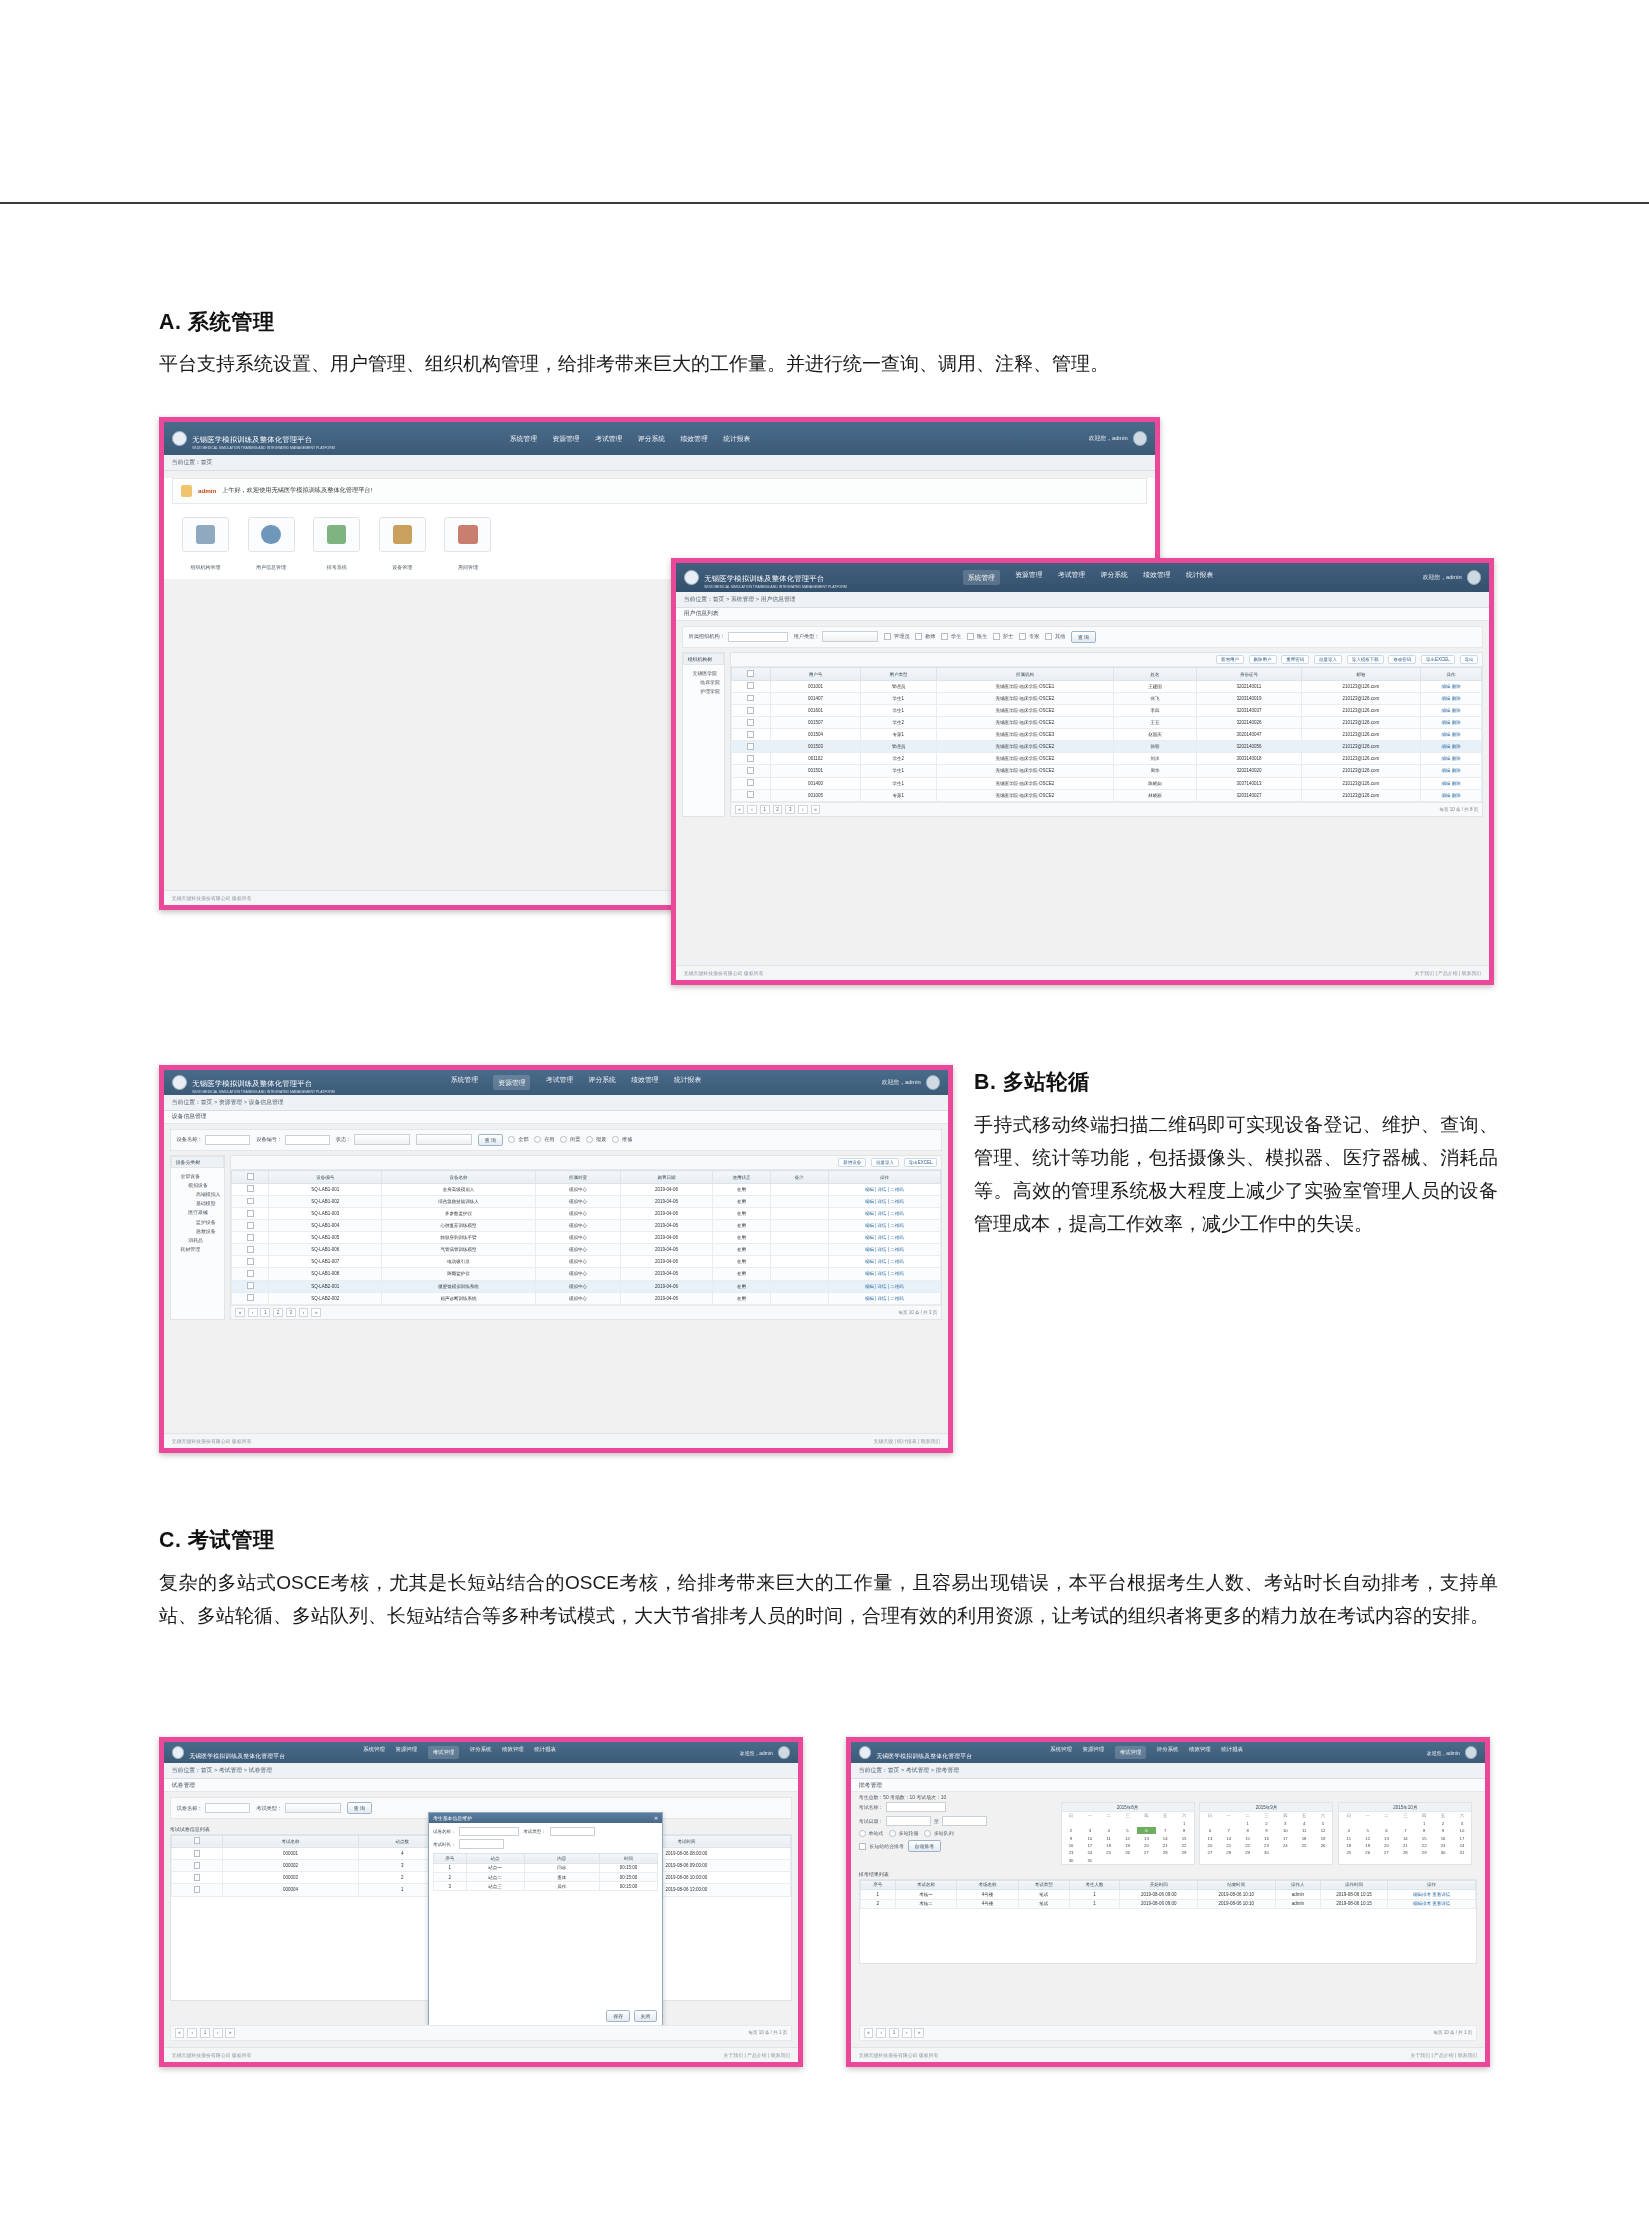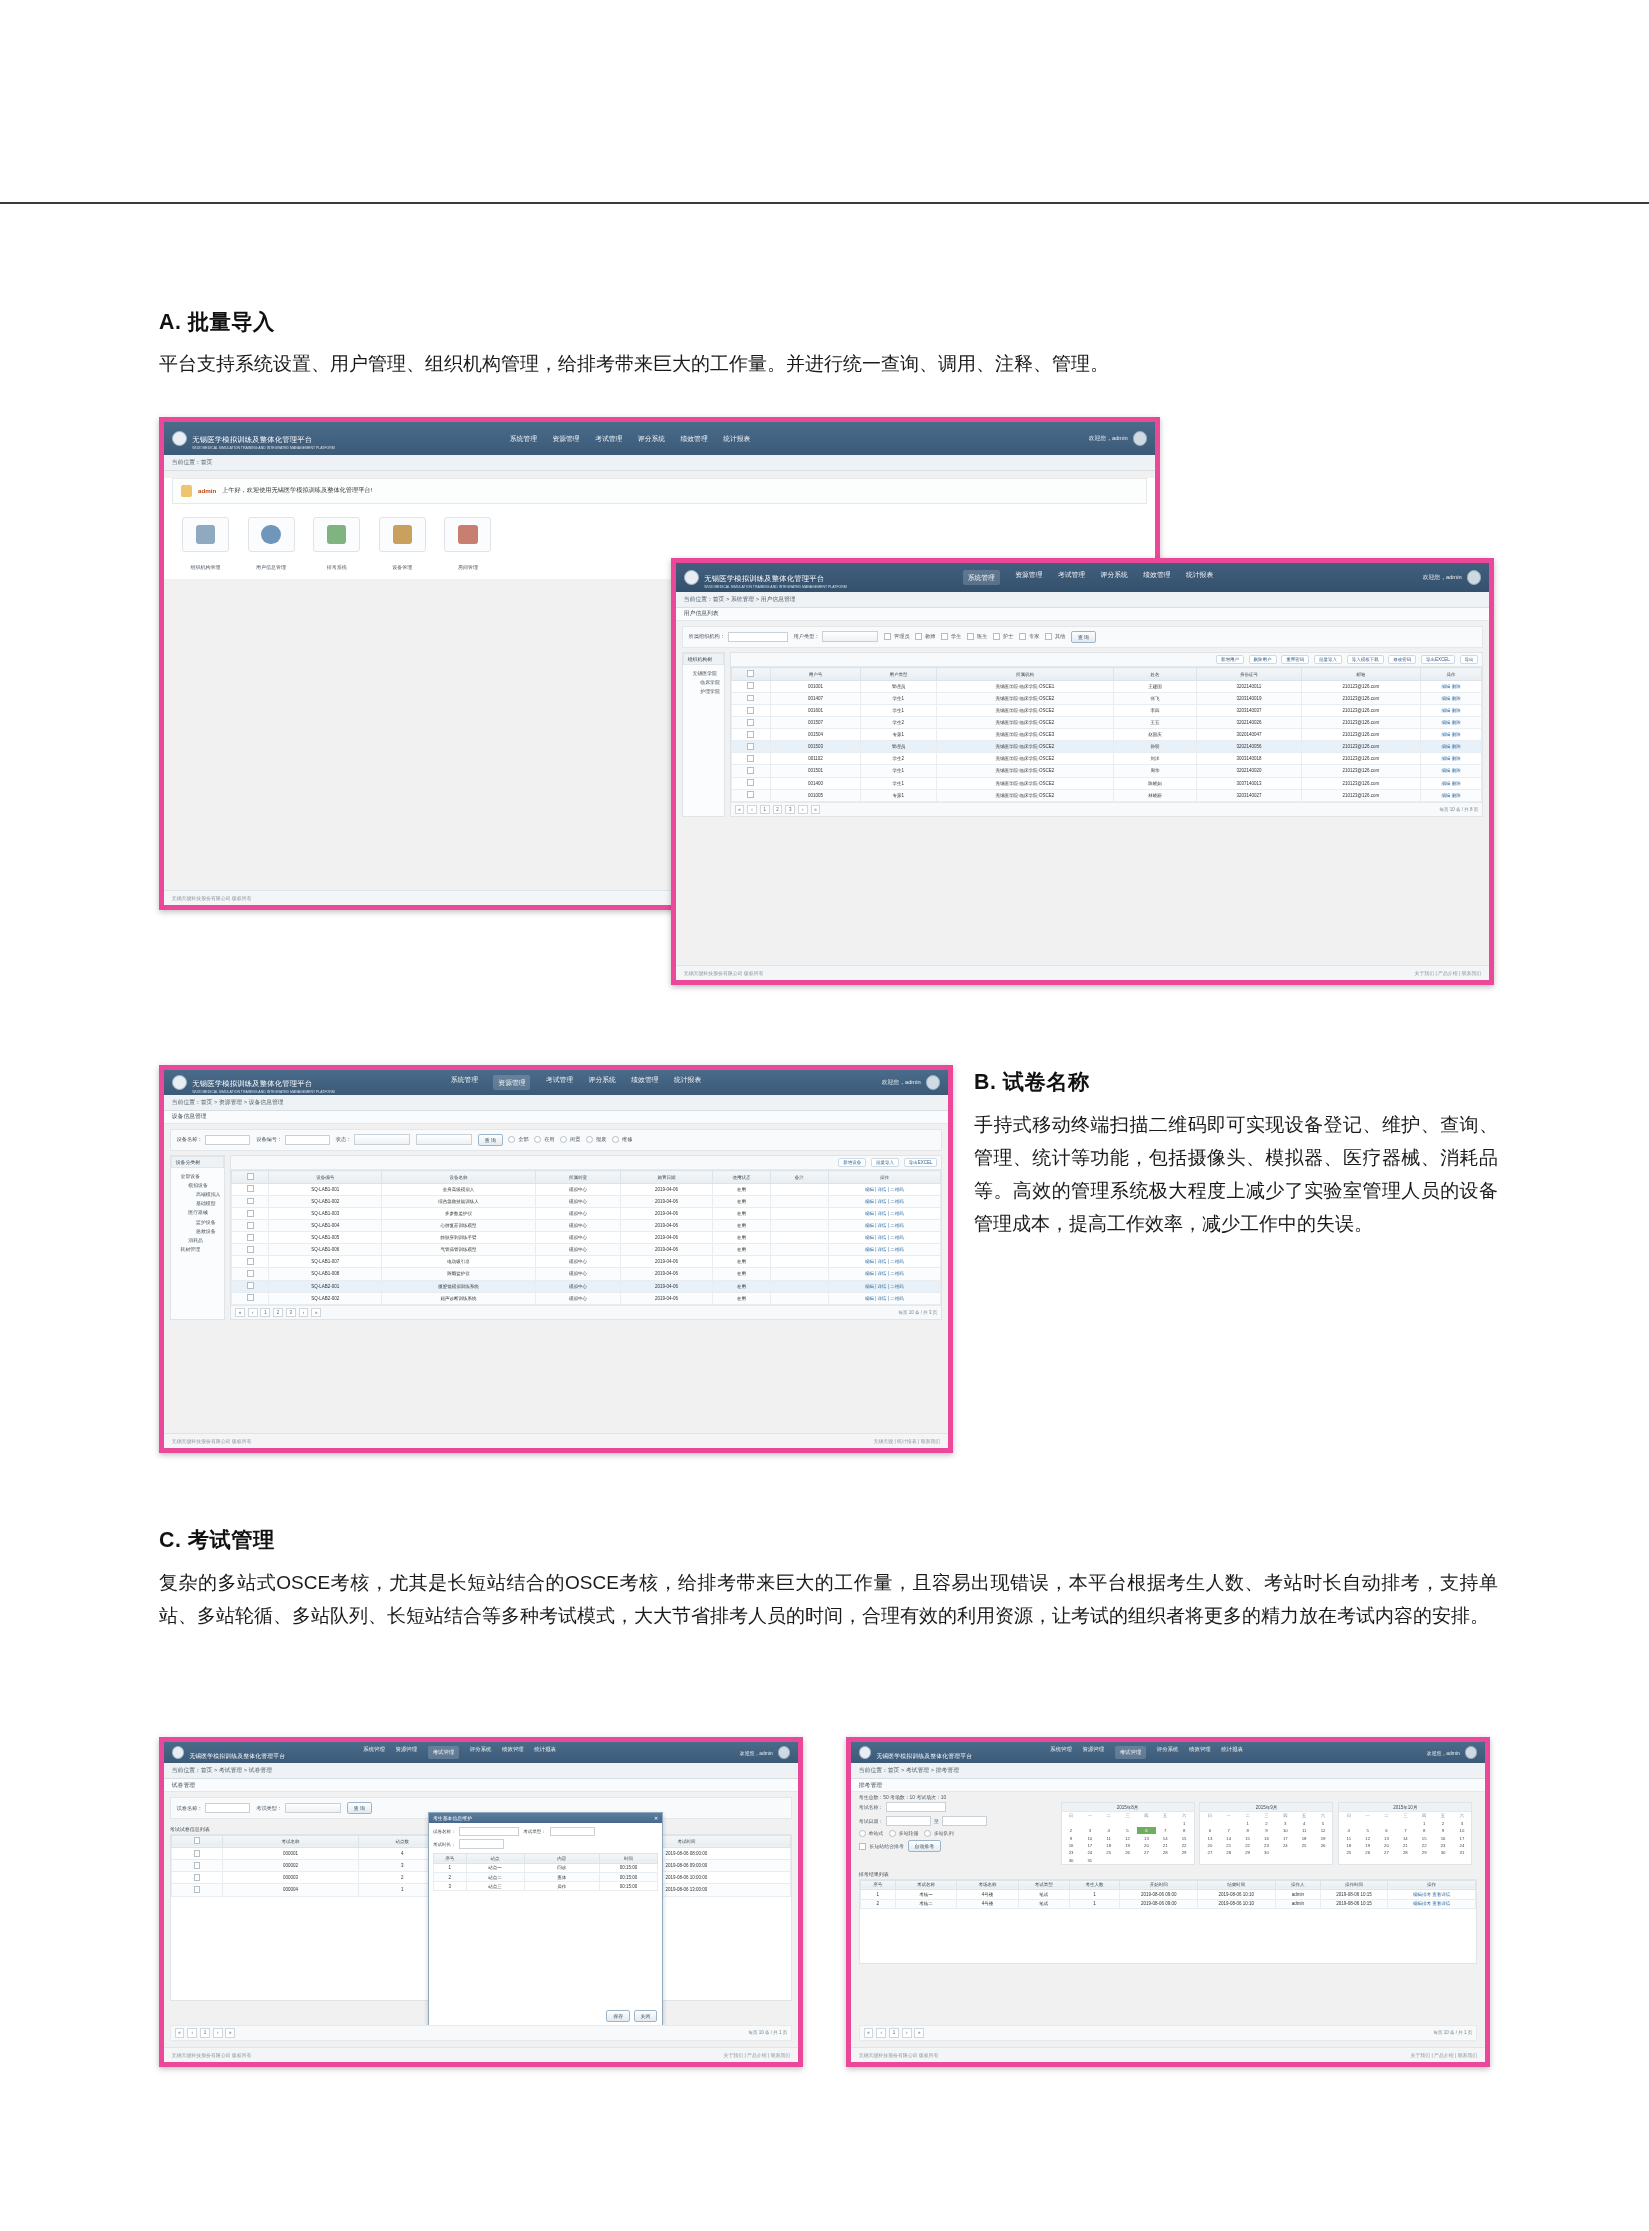--- a/index.html
+++ b/index.html
@@ -162,21 +162,21 @@
   .cal td.hd{color:#7b858d;}
   .cal td.on{background:#6fae5e;color:#fff;}
 </style>
 </head>
 <body>
 
 <div class="page">
 
   <div class="top-rule"></div>
 
-  <div class="sec-title" style="left:159px;top:307px;">A. 批量导入</div>
+  <div class="sec-title" style="left:159px;top:307px;">A. 系统管理</div>
   <div class="sec-body" style="left:159px;top:347px;width:1339px;">平台支持系统设置、用户管理、组织机构管理，给排考带来巨大的工作量。并进行统一查询、调用、注释、管理。</div>
 
   <div class="shot" style="left:159px;top:417px;width:1001px;height:493px;">
     <div class="appbar" style="--bar:33px">
       <div class="logo-dot"></div>
       <div>
         <span class="app-title">无锡医学模拟训练及整体化管理平台</span>
         <span class="app-sub">WUXI MEDICAL SIMULATION TRAINING AND INTEGRATED MANAGEMENT PLATFORM</span>
       </div>
       <div class="nav" style="margin-left:175px">
@@ -452,21 +452,21 @@
           <span class="pgr">每页 10 条 / 共 8 页</span>
         </div>
       </div>
     </div>
     <div class="footer">
       <span>无锡天骏科技股份有限公司 版权所有</span>
       <span>关于我们 | 产品介绍 | 联系我们</span>
     </div>
   </div>
 
-  <div class="sec-title" style="left:974px;top:1067px;">B. 试卷名称</div>
+  <div class="sec-title" style="left:974px;top:1067px;">B. 多站轮循</div>
   <div class="sec-body" style="left:974px;top:1108px;width:524px;">手持式移动终端扫描二维码即可实现设备登记、维护、查询、管理、统计等功能，包括摄像头、模拟器、医疗器械、消耗品等。高效的管理系统极大程度上减少了实验室管理人员的设备管理成本，提高工作效率，减少工作中的失误。</div>
 
   <div class="shot" style="left:159px;top:1065px;width:794px;height:388px;">
     <div class="appbar" style="--bar:25px">
       <div class="logo-dot"></div>
       <div>
         <span class="app-title">无锡医学模拟训练及整体化管理平台</span>
         <span class="app-sub">WUXI MEDICAL SIMULATION TRAINING AND INTEGRATED MANAGEMENT PLATFORM</span>
       </div>
       <div class="nav" style="margin-left:116px">

